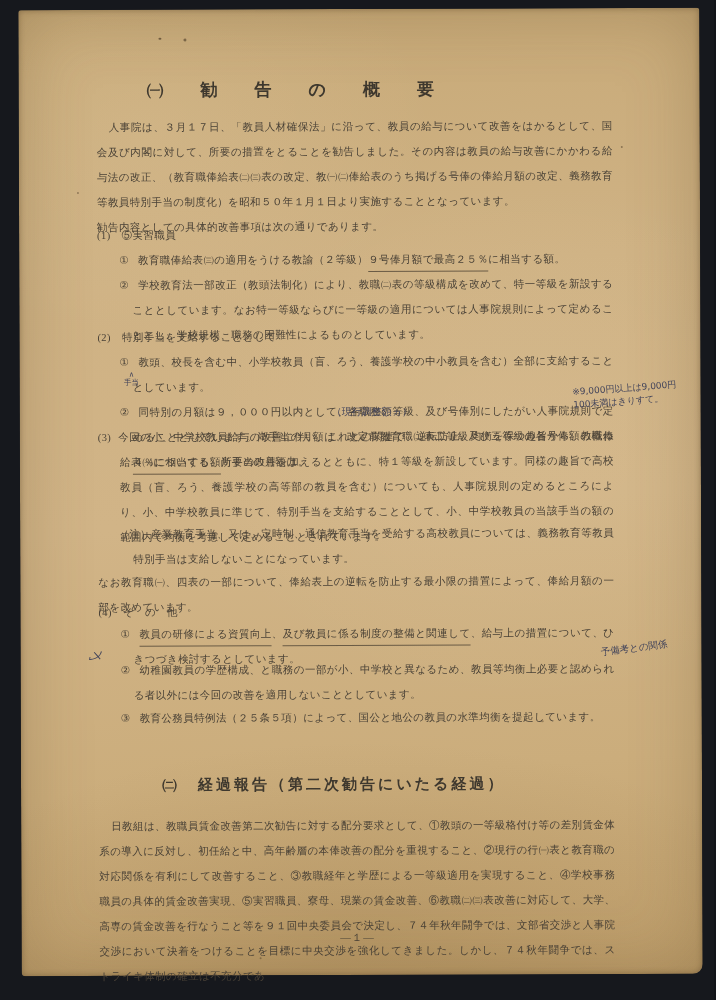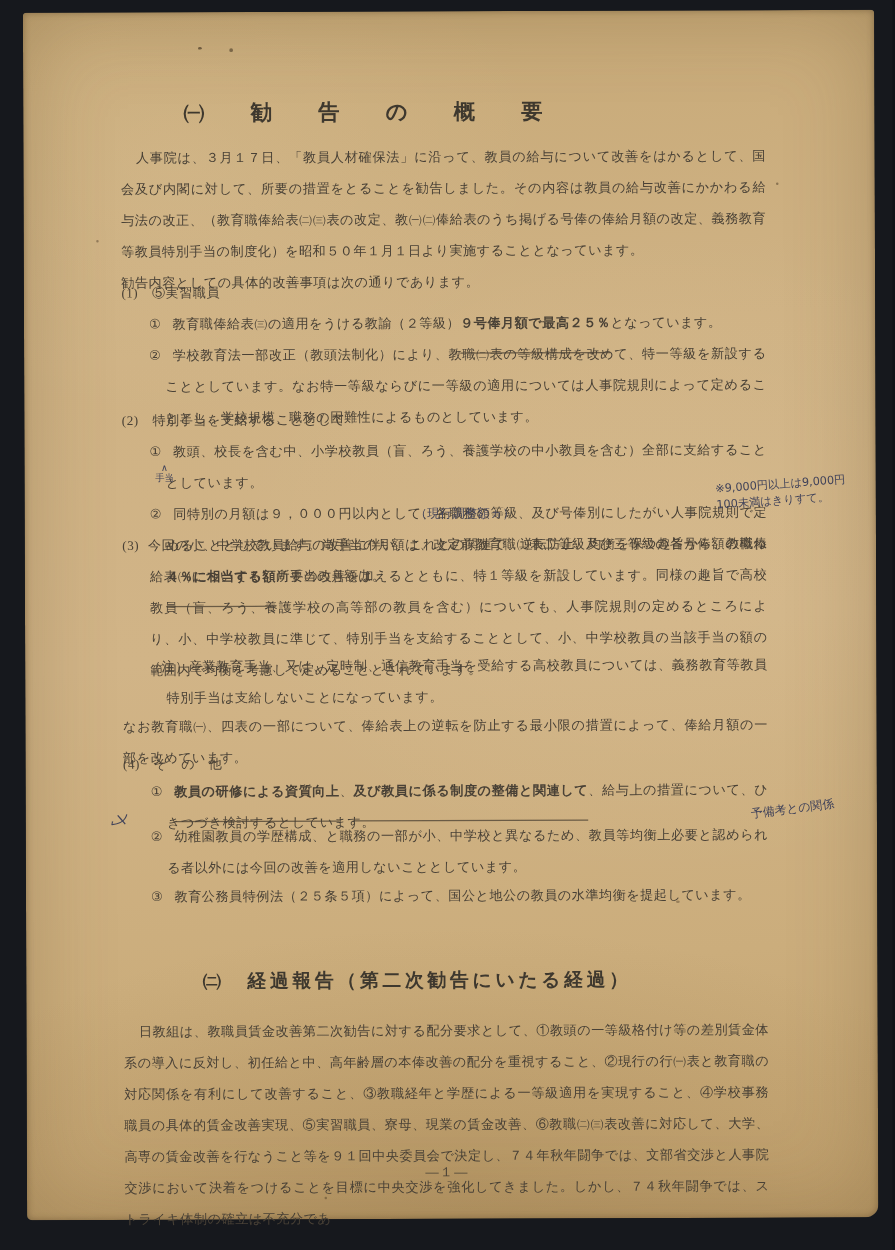--- a/index.html
+++ b/index.html
@@ -23,21 +23,21 @@
        letter-spacing:0.4px;text-align:justify;color:#494136;}
   .blk p{margin:0;}
   .indent{text-indent:12px;}
   .lab .t{margin-left:11px;}
   .sub{padding-left:35px;text-indent:-13px;}
   .n{margin-right:9px;}
   .big{padding-left:22px;text-indent:-22px;}
   .big .lb{margin-right:7px;}
   .note{padding-left:35px;text-indent:-15px;}
   .append{margin-left:35px;}
-  .u{border-bottom:1px solid #6a5b45;padding-bottom:17px;font-weight:bold;}
+  .u{border-bottom:1px solid #6a5b45;padding-bottom:6px;}
   .pagenum{position:absolute;left:78px;top:922px;width:516px;text-align:center;
            font-size:10.5px;color:#494136;letter-spacing:1px;}
   .hw{position:absolute;font-family:"DejaVu Sans",sans-serif;color:#41435a;
       font-size:9px;line-height:13px;white-space:nowrap;}
   .hw-fee{left:553px;top:374px;transform:rotate(-4deg);}
   .hw-paren{left:312px;top:396px;font-size:10px;font-family:Liberation Serif, serif;}
   .hw-ins{left:104px;top:361px;font-size:7.5px;line-height:8px;width:16px;
           text-align:center;white-space:normal;}
   .hw-mark{left:69px;top:640px;font-size:12px;transform:rotate(12deg);}
   .hw-rel{left:580px;top:633px;font-size:9.5px;transform:rotate(-7deg);}
@@ -62,21 +62,21 @@
 
     <h1 class="h1">㈠　勧　告　の　概　要</h1>
 
     <div class="blk" style="top:105px">
       <p class="indent">人事院は、３月１７日、「教員人材確保法」に沿って、教員の給与について改善をはかるとして、国会及び内閣に対して、所要の措置をとることを勧告しました。その内容は教員の給与改善にかかわる給与法の改正、（教育職俸給表㈡㈢表の改定、教㈠㈡俸給表のうち掲げる号俸の俸給月額の改定、義務教育等教員特別手当の制度化）を昭和５０年１月１日より実施することとなっています。</p>
       <p>勧告内容としての具体的改善事項は次の通りであります。</p>
     </div>
 
     <div class="blk" style="top:213px">
       <p class="lab"><span>(1)</span><span class="t">⑤実習職員</span></p>
-      <p class="sub"><span class="n">①</span><span>教育職俸給表㈢の適用をうける教諭（２等級）</span><span class="u">９号俸月額で最高２５％</span><span>となっています。</span></p>
+      <p class="sub"><span class="n">①</span><span>教育職俸給表㈢の適用をうける教諭（２等級）</span><span class="u">９号俸月額で最高２５％</span><span>に相当する額。</span></p>
       <p class="sub"><span class="n">②</span><span>学校教育法一部改正（教頭法制化）により、教職㈡表の等級構成を改めて、特一等級を新設することとしています。なお特一等級ならびに一等級の適用については人事院規則によって定めることとし、学校規模、職務の困難性によるものとしています。</span></p>
     </div>
 
     <div class="blk" style="top:315px">
       <p class="lab"><span>(2)</span><span class="t">特別手当を支給することとして</span></p>
       <p class="sub"><span class="n">①</span><span>教頭、校長を含む中、小学校教員（盲、ろう、養護学校の中小教員を含む）全部に支給することとしています。</span></p>
       <p class="sub"><span class="n">②</span><span>同特別の月額は９，０００円以内として、各職務の等級、及び号俸別にしたがい人事院規則で定めることとしています。尚手当の月額は、改定前教育職㈡表二等級及び三等級の各号俸額の概ね</span><span class="u">４％に相当する額</span><span>尚手当の月額は。</span></p>
     </div>
 
     <div class="blk" style="top:415px">

